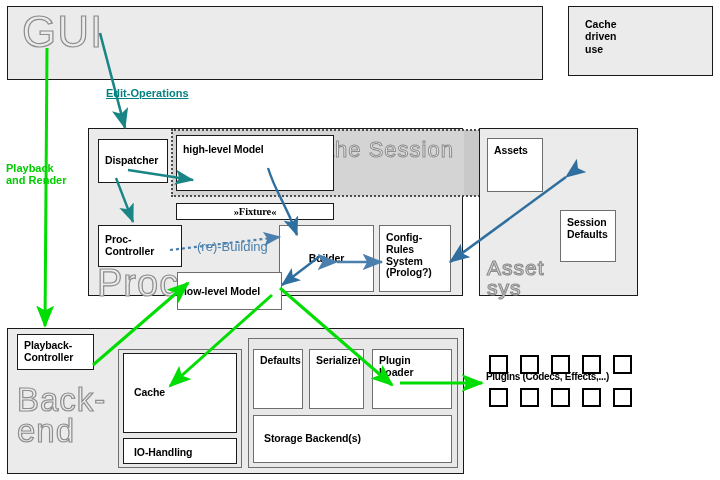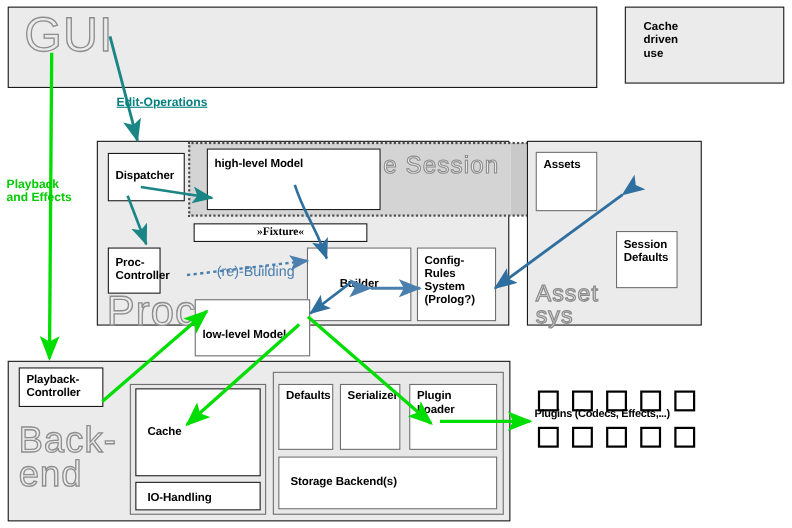--- a/index.html
+++ b/index.html
@@ -113,44 +113,44 @@
   <div class="box session-band" style="left:464px;top:130px;width:22px;height:66px;"></div>
 
   <div class="box dotted" style="left:171px;top:129px;width:465px;height:68px;"></div>
 
   <div class="ghost" style="left:328px;top:140px;font-size:22px;-webkit-text-stroke:1px #8e8e8e;">the Session</div>
 
   <div class="box node" style="left:98px;top:139px;width:70px;height:44px;">
     <span class="node-label">Dispatcher</span>
   </div>
 
-  <div class="box node" style="left:188px;top:135px;width:158px;height:56px;align-items:flex-start;padding-top:8px;">
+  <div class="box node" style="left:176px;top:135px;width:158px;height:56px;align-items:flex-start;padding-top:8px;">
     <span class="node-label">high-level Model</span>
   </div>
 
   <div class="box node center" style="left:176px;top:203px;width:158px;height:17px;">
     <span class="node-label">»Fixture«</span>
   </div>
 
-  <div class="box node" style="left:98px;top:225px;width:48px;height:42px;">
+  <div class="box node" style="left:98px;top:225px;width:84px;height:42px;">
     <span class="node-label">Proc-
 Controller</span>
   </div>
 
   <div class="box node greyborder" style="left:279px;top:225px;width:95px;height:67px;justify-content:center;">
     <span class="node-label">Builder</span>
   </div>
 
   <div class="box node greyborder" style="left:379px;top:225px;width:72px;height:67px;align-items:flex-start;padding-top:6px;">
     <span class="node-label">Config-Rules
 System
 (Prolog?)</span>
   </div>
 
-  <div class="box node greyborder" style="left:177px;top:272px;width:105px;height:52px;align-items:flex-start;padding-top:26px;">
+  <div class="box node greyborder" style="left:177px;top:272px;width:105px;height:38px;align-items:flex-start;padding-top:13px;">
     <span class="node-label">low-level Model</span>
   </div>
 
   <div class="box group" style="left:479px;top:128px;width:159px;height:168px;"></div>
   <div class="ghost" style="left:487px;top:258px;font-size:21px;">Asset
 sys</div>
 
   <div class="box node greyborder" style="left:487px;top:138px;width:56px;height:54px;align-items:flex-start;padding-top:6px;">
     <span class="node-label">Assets</span>
   </div>
@@ -246,17 +246,17 @@
     <path d="M272,295 L170,386" stroke="#00dd00" stroke-width="3" fill="none" marker-end="url(#ah-green)"></path>
 
     <path d="M280,288 L392,385" stroke="#00dd00" stroke-width="3" fill="none" marker-end="url(#ah-green)"></path>
 
     <path d="M400,383 L482,383" stroke="#00dd00" stroke-width="3" fill="none" marker-end="url(#ah-green)"></path>
   </svg>
 
   <div class="arrow-label lbl-teal" style="left:106px;top:88px;font-size:11px;">Edit-Operations</div>
 
   <div class="arrow-label lbl-green" style="left:6px;top:163px;font-size:11px;">Playback
-and Effects</div>
+and Render</div>
 
   <div class="arrow-label lbl-blue" style="left:197px;top:240px;font-size:13px;font-weight:normal;">(re)-Building</div>
 
 </div>
 
 </body></html>

